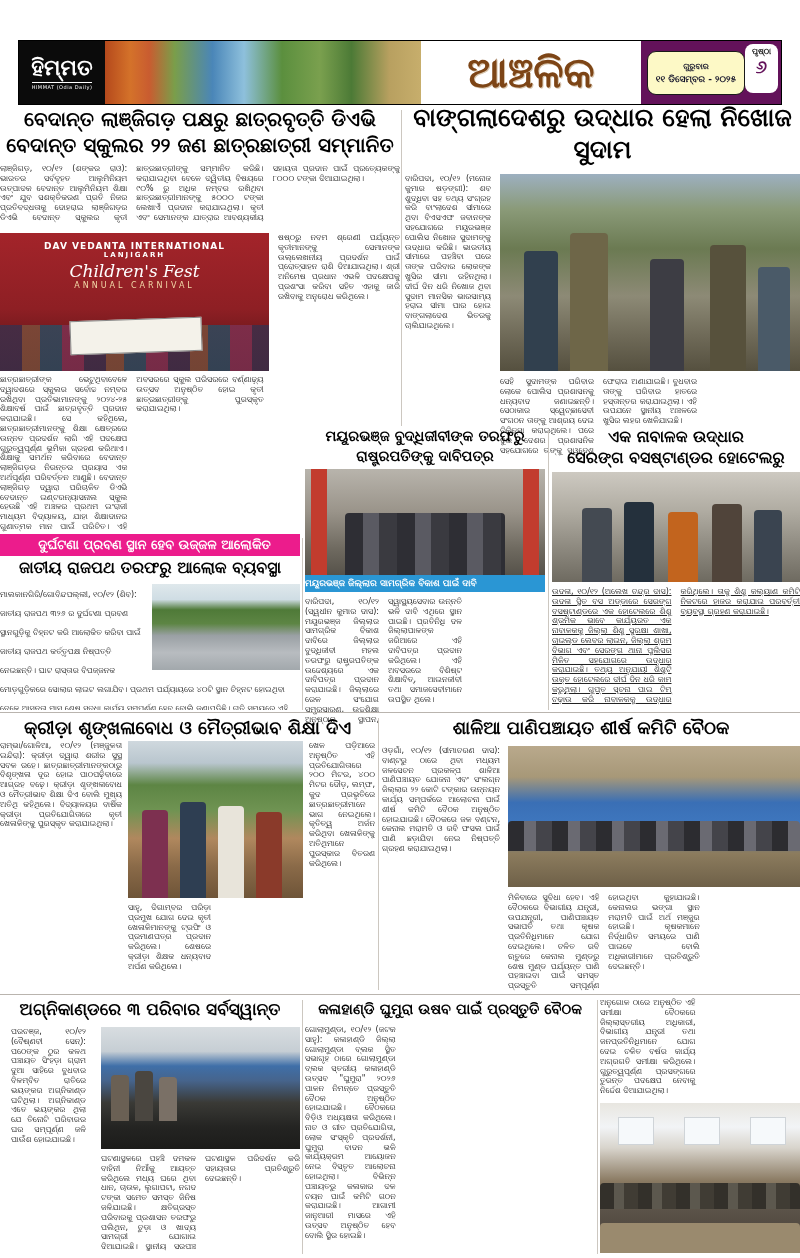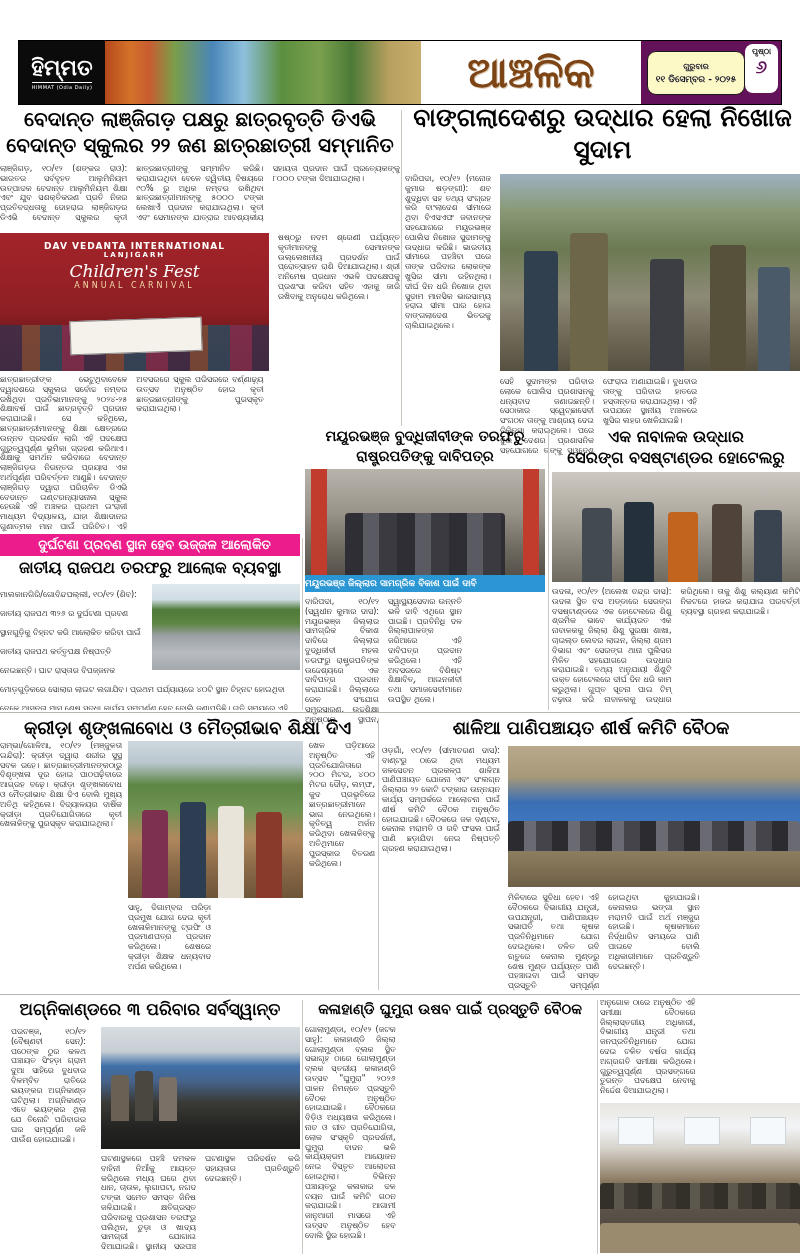--- a/index.html
+++ b/index.html
@@ -75,21 +75,21 @@
   .a3 .hl{font-size:14.5px;line-height:20px;}
   .a3-ph{width:240px;height:106px;margin-top:3px;background:
      linear-gradient(180deg,#b8b4ac 0%,#9a948a 40%,#6f6a60 75%,#56524a 100%);}
   .a3-cols{width:240px;height:128px;margin-top:5px;}
   .pillar{position:absolute;top:0;width:16px;height:100%;background:#c23c2e;}
   
   .a4{left:552px;top:426px;width:248px;}
   .a4 .hl{font-size:16px;line-height:21px;}
   .a4-ph{width:248px;height:110px;margin-top:4px;background:
      linear-gradient(180deg,#cdc9c1 0%,#b0aca2 35%,#8c887e 70%,#6e6a60 100%);}
-  .a4-cols{width:248px;height:126px;margin-top:5px;}
+  .a4-cols{width:248px;height:126px;margin-top:5px;text-decoration:underline;}
   
   .a5{left:0;top:534px;width:300px;}
   .a5 .hl{font-size:16px;line-height:23px;}
   .a5-body{margin-top:3px;height:128px;overflow:hidden;}
   .a5-ph{float:right;width:148px;height:86px;margin:2px 0 4px 7px;background:
      linear-gradient(180deg,#dfe8ec 0%,#cfdde4 18%,#4f7a38 30%,#5d8544 46%,#9aa0a4 60%,#b8bcc0 80%,#a2a8ac 100%);}
   
   .a6{left:0;top:716px;width:375px;}
   .a6 .hl{font-size:18px;line-height:24px;}
   .a6-row{display:flex;margin-top:1px;justify-content:center;}

